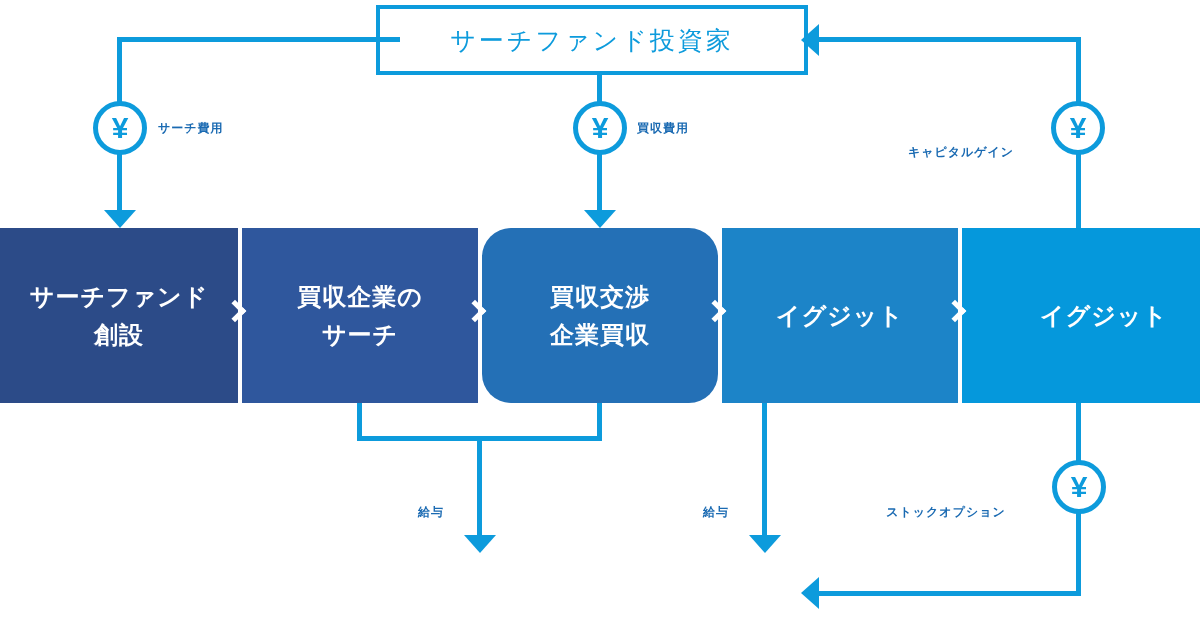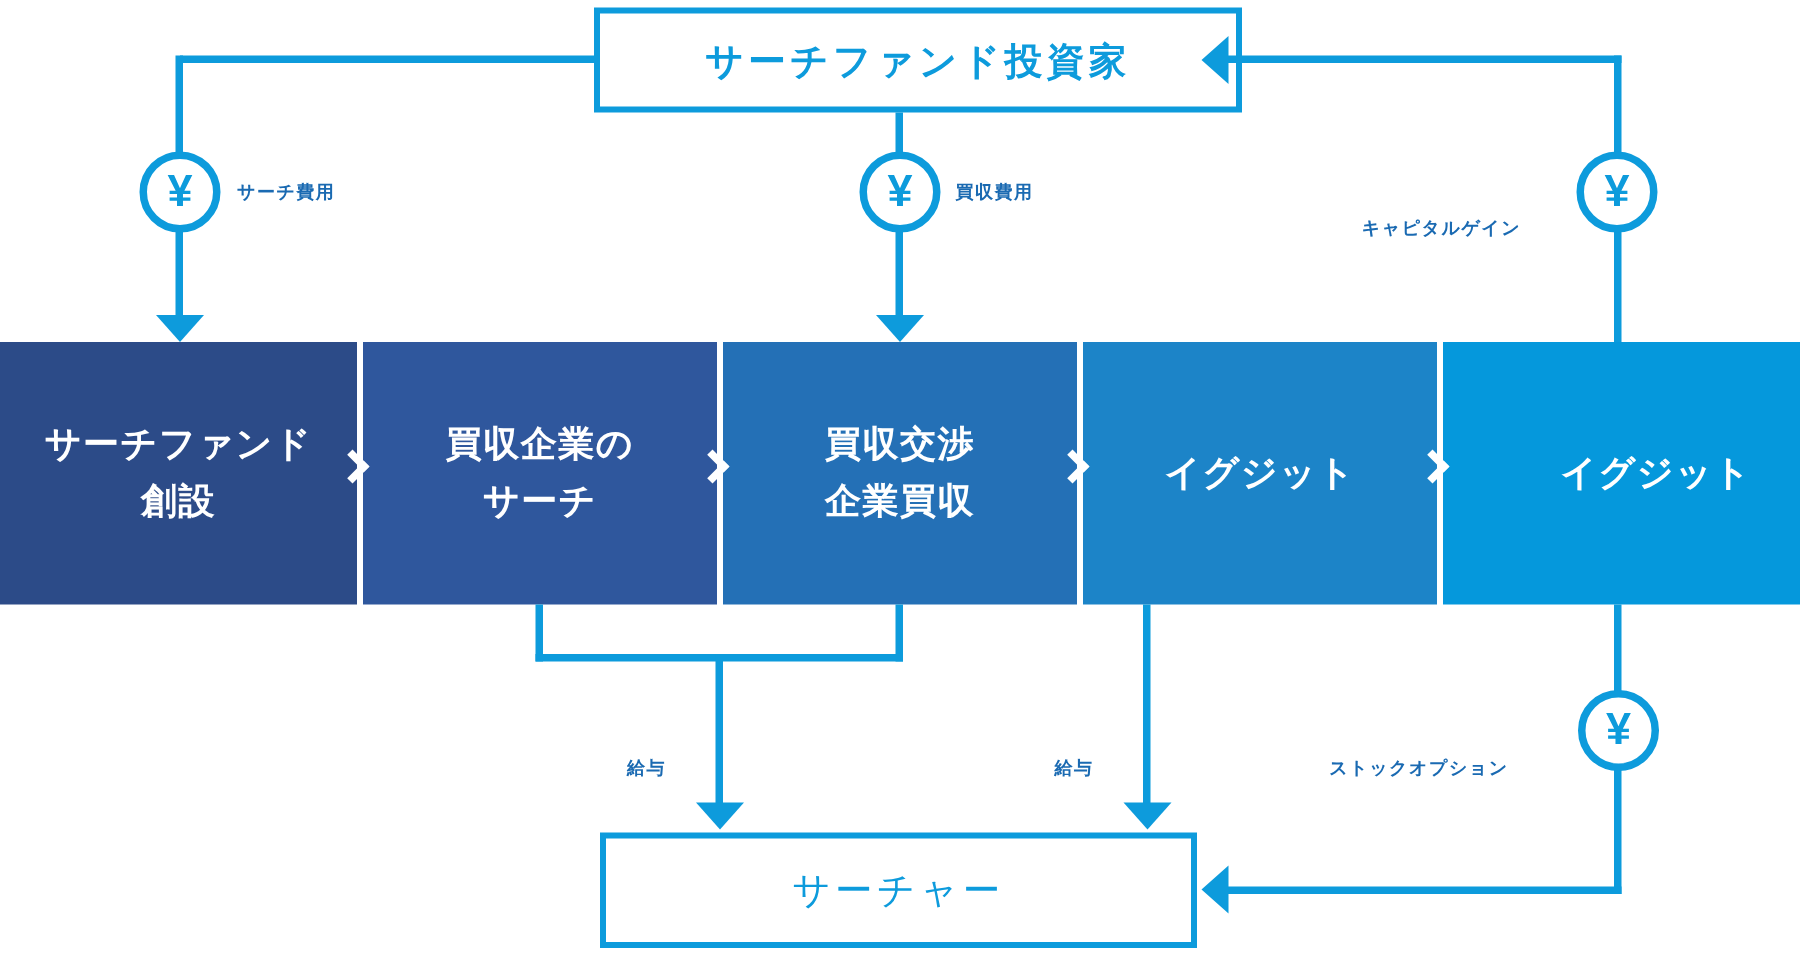--- a/index.html
+++ b/index.html
@@ -11,33 +11,33 @@
   html,body{background:#ffffff;}
   body{font-family:"Liberation Sans","DejaVu Sans",sans-serif;}
   .canvas{position:relative;width:1200px;height:635px;background:#ffffff;overflow:hidden;}
 
   
   .outline-box{
     position:absolute;border:4px solid var(--line);background:#ffffff;
     display:flex;align-items:center;justify-content:center;
     color:var(--line);font-size:25px;font-weight:500;letter-spacing:3px;
   }
-  .top-box{left:396px;top:5px;width:432px;height:70px;font-weight:bold;}
+  .top-box{left:376px;top:5px;width:432px;height:70px;}
   .bottom-box{left:400px;top:555px;width:398px;height:77px;}
 
   
   .stage{
     position:absolute;top:228px;height:175px;
     display:flex;flex-direction:column;align-items:center;justify-content:center;
     color:#ffffff;font-size:24px;font-weight:bold;letter-spacing:1px;line-height:38px;
     text-align:center;
   }
   .s1{left:0;width:238px;background:var(--box1);}
   .s2{left:242px;width:236px;background:var(--box2);}
-  .s3{left:482px;width:236px;background:var(--box3);}
+  .s3{left:482px;width:236px;background:var(--box3);border-radius:29px;}
   .s4{left:722px;width:236px;background:var(--box4);}
   .s5{left:962px;width:284px;background:var(--box5);}
 
   .chevron{
     position:absolute;top:303px;width:16px;height:16px;
     border-top:5px solid var(--chevron);border-right:5px solid var(--chevron);
     transform:rotate(45deg);
   }
   .c1{left:227px;} .c2{left:467px;} .c3{left:707px;} .c4{left:947px;}
 
@@ -139,17 +139,14 @@
   <div class="flow-label ta-r" style="left:685px;top:476px;width:62px;">給与</div>
 
   <div class="line" style="left:1076px;top:403px;width:5px;height:193px;"></div>
   <div class="line" style="left:818px;top:591px;width:263px;height:5px;"></div>
   <div class="arrow-left" style="left:801px;top:577px;"></div>
   <div class="yen-circle" style="left:1052px;top:460px;">
     <span>¥</span>
   </div>
   <div class="flow-label ta-r" style="left:850px;top:476px;width:192px;">ストックオプション</div>
 
-  <div class="outline-box bottom-box">
-    <span>サーチャー</span>
-  </div>
 
 </div>
 
 </body></html>

